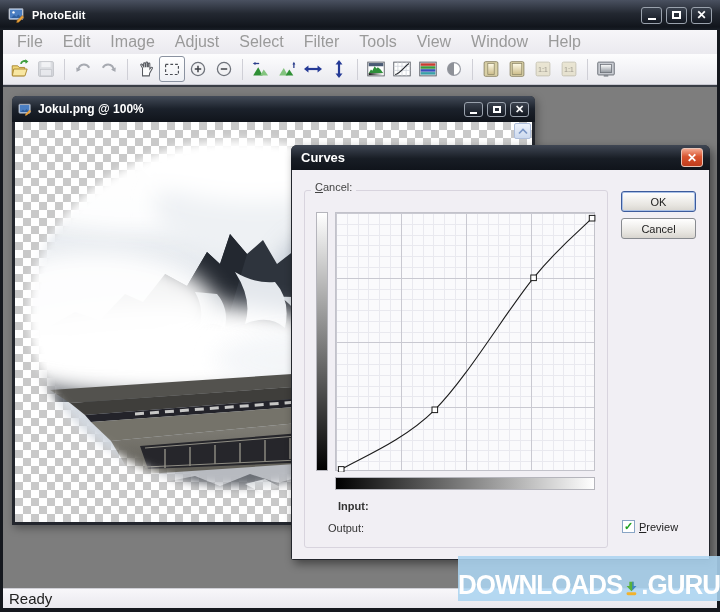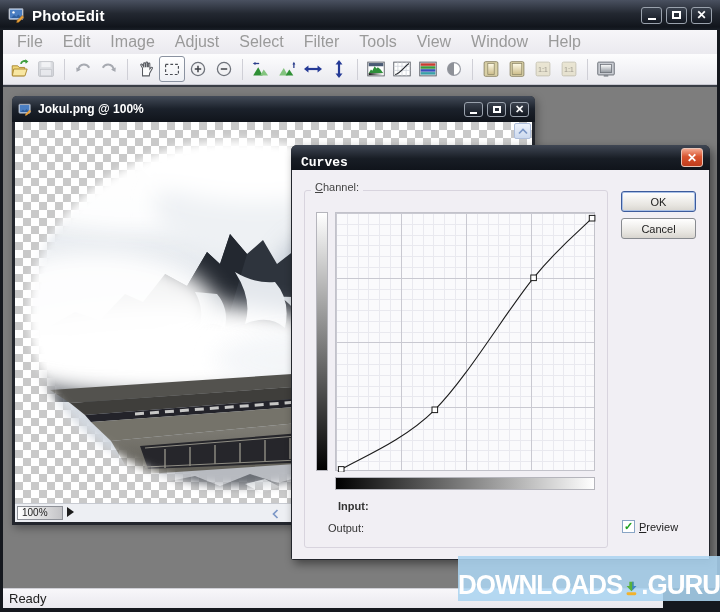--- a/index.html
+++ b/index.html
@@ -4,21 +4,21 @@
 <style>
   * { margin:0; padding:0; box-sizing:border-box; }
   html,body { width:720px; height:612px; }
   body { font-family:"Liberation Sans", sans-serif; }
   .app { position:relative; width:720px; height:612px; background:#15181e; overflow:hidden; }
 
   
   .titlebar { position:absolute; left:0; top:0; width:720px; height:30px;
     background:linear-gradient(#4a5160,#232831 45%,#11151c 90%,#1a1f27);
     display:flex; align-items:center; padding:0 8px; }
-  .titlebar .title { color:#fff; font-size:15px; font-weight:bold; margin-left:7px; letter-spacing:.2px; }
+  .titlebar .title { color:#fff; font-size:11px; font-weight:bold; margin-left:7px; letter-spacing:.2px; }
   .spacer { flex:1; }
   .wc { width:21px; height:17px; border:1px solid #9aa2ad; border-radius:3px;
     background:linear-gradient(#3a414d,#141922); display:flex; align-items:center; justify-content:center;
     margin-left:4px; color:#fff; cursor:default; }
   .wc .min-glyph { width:8px; height:2px; background:#fff; margin-top:8px; }
   .wc .max-glyph { width:9px; height:8px; border:2px solid #fff; }
   .wc .close-glyph { font-size:12px; font-weight:bold; line-height:1; }
 
   
   .menubar { position:absolute; left:3px; top:30px; width:714px; height:24px;
@@ -63,22 +63,22 @@
     border:1px solid #8e9198; background:linear-gradient(90deg,#ffffff,#c3c3c6);
     font-size:10px; color:#222; line-height:12px; padding-left:4px; }
   .zoom-adv { position:absolute; left:52px; top:3px; width:0; height:0;
     border-left:7px solid #1c1c1c; border-top:5px solid transparent; border-bottom:5px solid transparent; }
   .hscroll-left { position:absolute; left:252px; top:3px; width:16px; height:13px;
     display:flex; align-items:center; justify-content:center; }
 
   
   .dialog { position:absolute; left:288px; top:58px; width:419px; height:415px;
     background:#23262d; border-radius:6px 6px 3px 3px; box-shadow:3px 4px 10px rgba(0,0,0,.45); }
-  .dlg-titlebar { height:25px; display:flex; align-items:flex-end; padding:0 10px;
-    background:linear-gradient(#404754,#181d25 55%,#10141b); border-radius:6px 6px 0 0;font-family:Liberation Mono, monospace; }
+  .dlg-titlebar { height:25px; display:flex; align-items:center; padding:8px 10px;
+    background:linear-gradient(#404754,#181d25 55%,#10141b); border-radius:6px 6px 0 0; }
   .dlg-titlebar .title { color:#fff; font-size:13px; font-weight:bold; }
   .dlg-close { position:absolute; right:7px; top:3px; width:22px; height:19px; border-radius:3px;
     background:linear-gradient(#f4a88f,#d9542f 45%,#c03c1c); border:1px solid #e9c4b6;
     color:#fff; font-size:12px; font-weight:bold; display:flex; align-items:center; justify-content:center; }
   .dlg-body { position:absolute; left:1px; top:25px; width:417px; height:389px; background:#f1eff4; }
   .groupbox { position:absolute; left:12px; top:20px; width:304px; height:358px;
     border:1px solid #d8d4de; border-radius:3px; }
   .channel-label { position:absolute; left:19px; top:11px; font-size:11px; color:#444;
     background:#f1eff4; padding:0 4px; }
   .mnemonic { display:inline-block; }
@@ -107,23 +107,23 @@
   .hgrad { position:absolute; left:43px; top:307px; width:260px; height:13px;
     border:1px solid #b5b5bc; background:linear-gradient(90deg,#000000,#ffffff); }
   .io-label { position:absolute; font-size:11px; color:#333; }
   .preview-wrap { position:absolute; left:330px; top:350px; display:flex; align-items:center; }
   .checkbox { width:13px; height:13px; background:#fff; border:1px solid #89a5c5;
     display:flex; align-items:center; justify-content:center;
     color:#1fa11f; font-size:11px; font-weight:bold; line-height:1; }
   .preview-label { font-size:11px; color:#222; margin-left:4px; }
 
   
-  .statusbar { position:absolute; left:3px; top:588px; width:660px; height:20px;
+  .statusbar { position:absolute; left:3px; top:588px; width:714px; height:20px;
     background:linear-gradient(#f8f7fa,#e9e8ee); border-top:1px solid #cfcfd6;
-    font-size:13px; color:#222; line-height:19px; padding-left:6px; }
+    font-size:15px; color:#222; line-height:19px; padding-left:6px; }
 
   
   .watermark { position:absolute; left:458px; top:556px; width:262px; height:45px;
     background:rgba(171,212,240,.88); z-index:60; display:flex; align-items:flex-end; justify-content:center; }
   .watermark .wm-text { color:#fff; font-size:26px; font-weight:bold; letter-spacing:-1px;
     transform:scaleY(1.04); }
 </style>
 </head>
 <body>
 
@@ -413,42 +413,33 @@
             <path d="M230 362 l20 -5 15 8 -18 6z M320 355 l24 -6 16 9 -22 7z M400 350 l26 -5 18 8 -24 8z" fill="#d8dce0" opacity=".9"></path>
           </g>
         </svg>
 
         <span class="vscroll-btn">
           <svg width="10" height="7" viewBox="0 0 10 7">
             <path d="M1 5.5L5 1.5 9 5.5" stroke="#7b97c6" stroke-width="1.7" fill="none"></path>
           </svg>
         </span>
 
-        <div class="img-bottombar">
-          <span class="zoombox">100%</span>
-          <span class="zoom-adv"></span>
-          <span class="hscroll-left">
-            <svg width="7" height="10" viewBox="0 0 7 10">
-              <path d="M5.5 1L1.5 5l4 4" stroke="#7b97c6" stroke-width="1.7" fill="none"></path>
-            </svg>
-          </span>
-        </div>
       </div>
     </div>
 
     <div class="dialog">
       <div class="dlg-titlebar">
         <span class="title">Curves</span>
       </div>
       <span class="dlg-close">
           <span>✕</span>
         </span>
       <div class="dlg-body">
         <div class="groupbox"></div>
-        <span class="channel-label mnemonic">Channel:</span>
+        <span class="channel-label mnemonic">Cancel:</span>
         <button class="xp-btn default" style="left:329px; top:21px;">OK</button>
         <button class="xp-btn" style="left:329px; top:48px;">Cancel</button>
         <div class="vgrad"></div>
         <div class="curve-grid">
           <svg id="curve-svg" width="260" height="259" viewBox="0 0 260 259">
               <path d="M5.2 256.4 C20.8 246.5 66.7 228.8 98.8 196.8 C130.9 164.9 171.4 96.7 197.6 64.8 C223.8 32.8 246.4 15.1 256.1 5.2" fill="none" stroke="#1c1c1c" stroke-width="1.1"></path>
               <rect x="2.4" y="253.6" width="5.6" height="5.6" fill="#ffffff" stroke="#1c1c1c"></rect>
               <rect x="96.0" y="194.0" width="5.6" height="5.6" fill="#ffffff" stroke="#1c1c1c"></rect>
               <rect x="194.8" y="62.0" width="5.6" height="5.6" fill="#ffffff" stroke="#1c1c1c"></rect>
               <rect x="253.3" y="2.4" width="5.6" height="5.6" fill="#ffffff" stroke="#1c1c1c"></rect>

